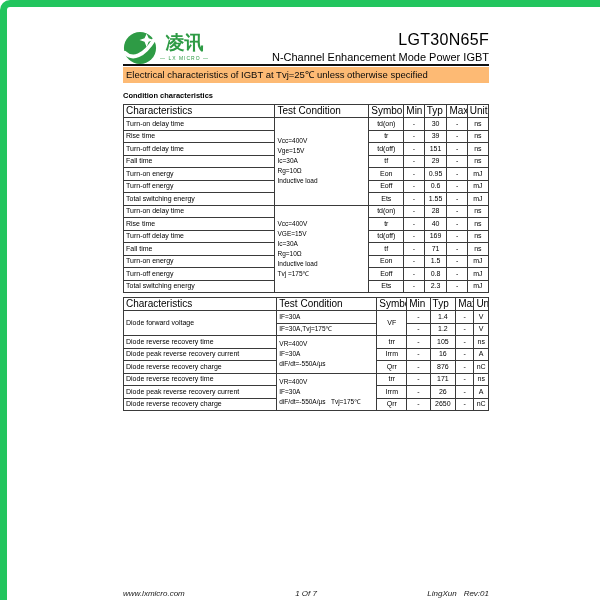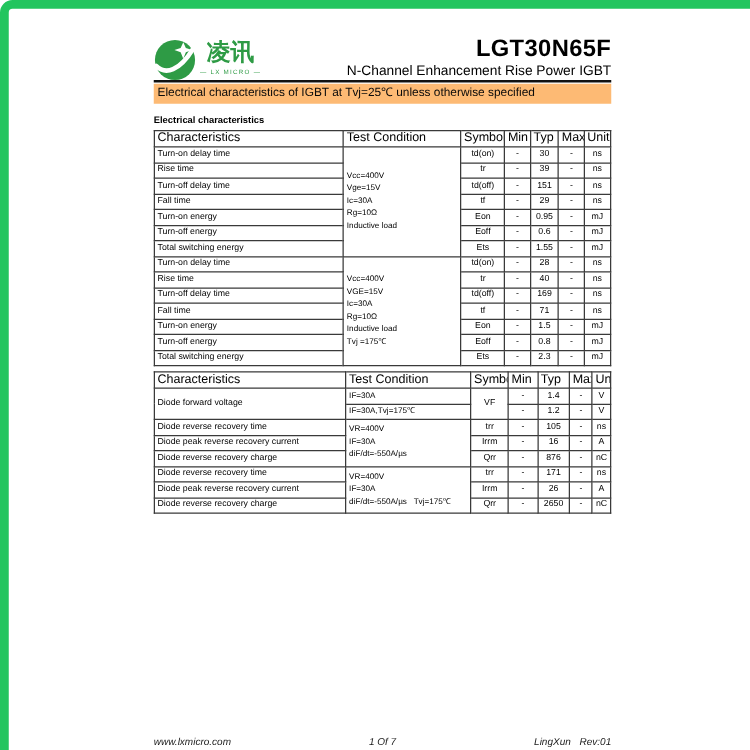--- a/index.html
+++ b/index.html
@@ -11,21 +11,21 @@
   .content { position:absolute; left:116px; top:0; width:366px; }
 
   
   .header-row { display:flex; justify-content:space-between; align-items:flex-start; margin-top:24px; height:33px; }
   .logo { display:flex; align-items:flex-start; gap:3px; }
   .logo-mark { width:34px; height:34px; flex:0 0 auto; }
   .logo-textcol { display:flex; flex-direction:column; align-items:center; }
   .logo-cjk { color:#2E9B45; font-size:19px; font-weight:bold; line-height:24px; white-space:nowrap; }
   .logo-sub { color:#2E9B45; font-size:5px; line-height:6px; letter-spacing:1px; white-space:nowrap; }
   .titles { text-align:right; }
-  .part-number { font-size:19px; font-weight:bold; line-height:18px; letter-spacing:0.3px; }
+  .part-number { font-size:16px; font-weight:normal; line-height:18px; letter-spacing:0.3px; }
   .subtitle { font-size:11px; line-height:13px; margin-top:2px; }
   .rule { height:2px; background:#111; margin-top:0; }
 
   
   .banner { background:#fdba74; height:16px; line-height:16px; font-size:9.5px; padding-left:3px; margin-top:1px; color:#0a0a0a; }
   .banner2 { margin-top:11px; }
 
   .sec-label { font-size:7.5px; font-weight:bold; margin-top:8px; }
 
   
@@ -57,29 +57,29 @@
           <path d="M2 23 C 10 31, 22 27, 33 9" stroke="#ffffff" stroke-width="4" fill="none" stroke-linecap="round"></path>
           <polygon points="25,3 27.2,7.8 32.5,9.5 27.2,11.5 25,17 22.8,11.5 17.5,9.5 22.8,7.8" fill="#ffffff"></polygon>
         </svg>
         <div class="logo-textcol">
           <div class="logo-cjk">凌讯</div>
           <div class="logo-sub">— LX MICRO —</div>
         </div>
       </div>
       <div class="titles">
         <div class="part-number">LGT30N65F</div>
-        <div class="subtitle">N-Channel Enhancement Rise Power IGBT</div>
+        <div class="subtitle">N-Channel Enhancement Mode Power IGBT</div>
       </div>
     </div>
 
     <div class="rule"></div>
 
     <div class="banner">Electrical characteristics of IGBT at Tvj=25℃ unless otherwise specified</div>
 
-    <div class="sec-label">Electrical characteristics</div>
+    <div class="sec-label">Condition characteristics</div>
 
     <table>
       <colgroup>
         <col style="width:41.5%">
           <col style="width:25.7%">
           <col style="width:9.6%">
         <col style="width:5.6%">
           <col style="width:6.2%">
           <col style="width:5.6%">
           <col style="width:5.8%">

